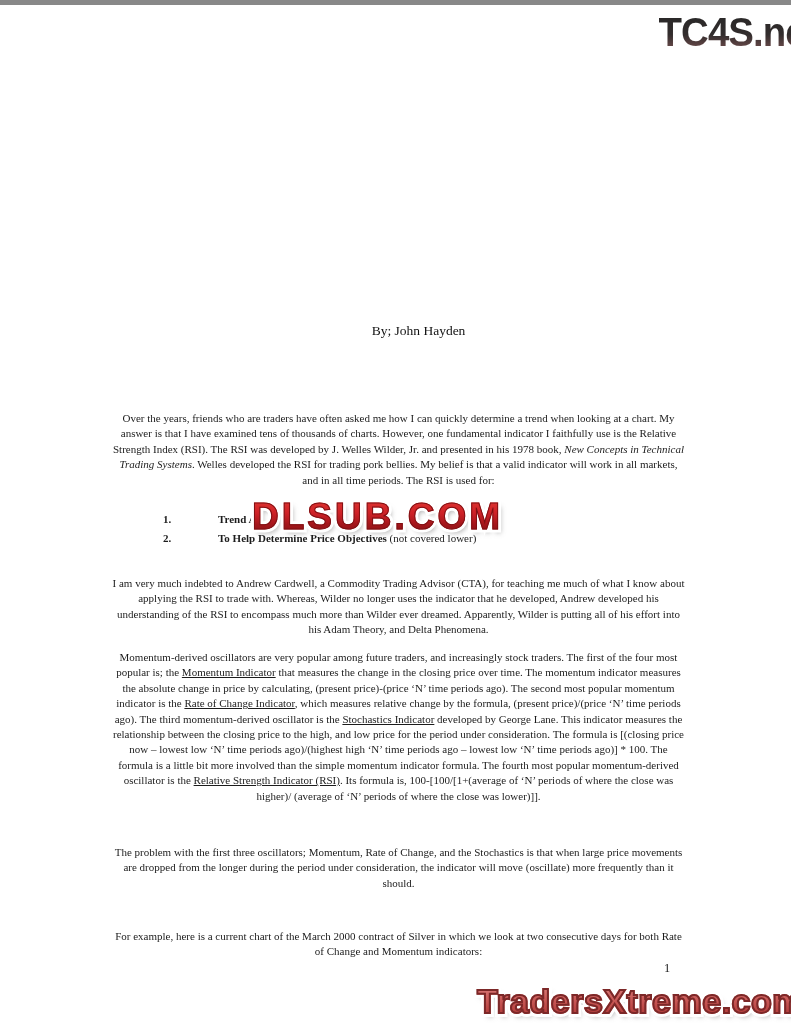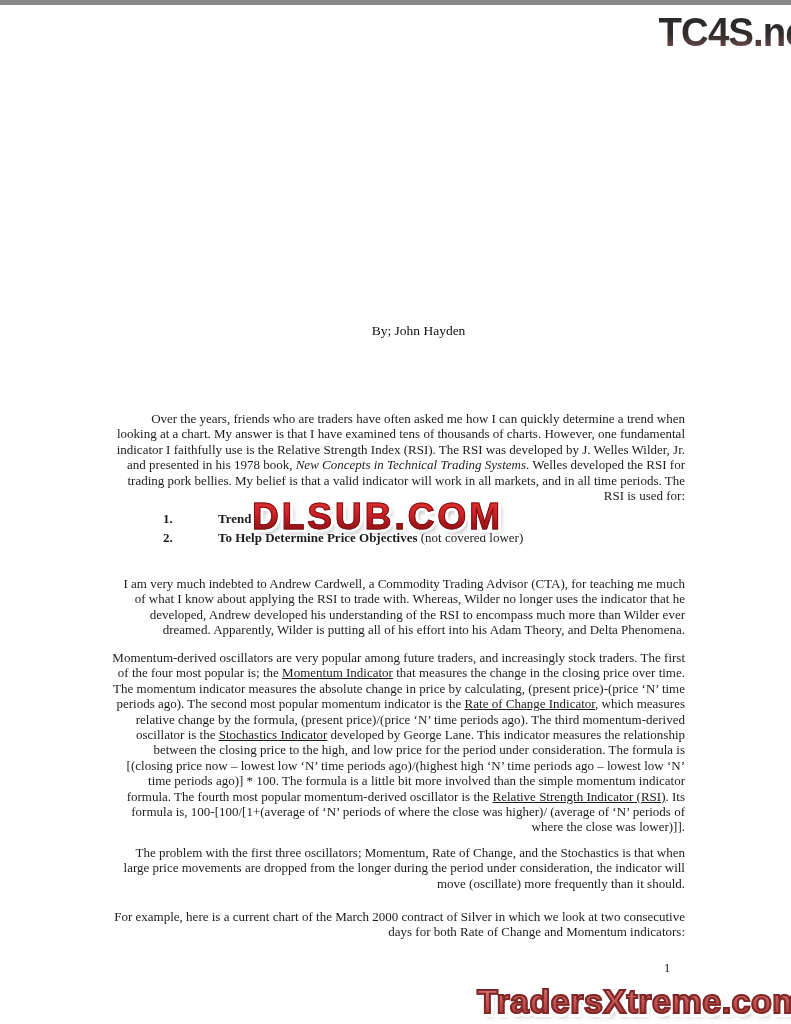--- a/index.html
+++ b/index.html
@@ -32,23 +32,23 @@
     text-align:center; font-size:20px; line-height:26px; color:#111;
   }
   .byline{
     position:absolute; left:0; right:0; top:318px;
     text-align:center; text-indent:18px; font-size:13.5px; color:#111;
   }
 
   
   .block{
     position:absolute; left:112px; width:573px;
-    font-size:13px; line-height:15.4px; text-align:right;
+    font-size:11px; line-height:15.4px; text-align:center;
   }
-  .p1{top:406px;} .p2{top:571px;} .p3{top:645px;} .p4{top:840px;} .p5{top:904px;}
+  .p1{top:406px;} .p2{top:571px;} .p3{top:645px;} .p4{top:840px;} .p5{top:924px;}
   .seg-italic{font-style:italic;}
   .seg-underline{text-decoration:underline;}
 
   .numlist{top:506px; height:40px;}
   .numrow{position:relative; height:19px; line-height:16px;}
   .numrow .num{position:absolute; left:51px; font-weight:bold;}
   .numrow .lbl{position:absolute; left:106px; white-space:nowrap;}
   .numrow .lbl b{font-weight:bold;}
 
   

